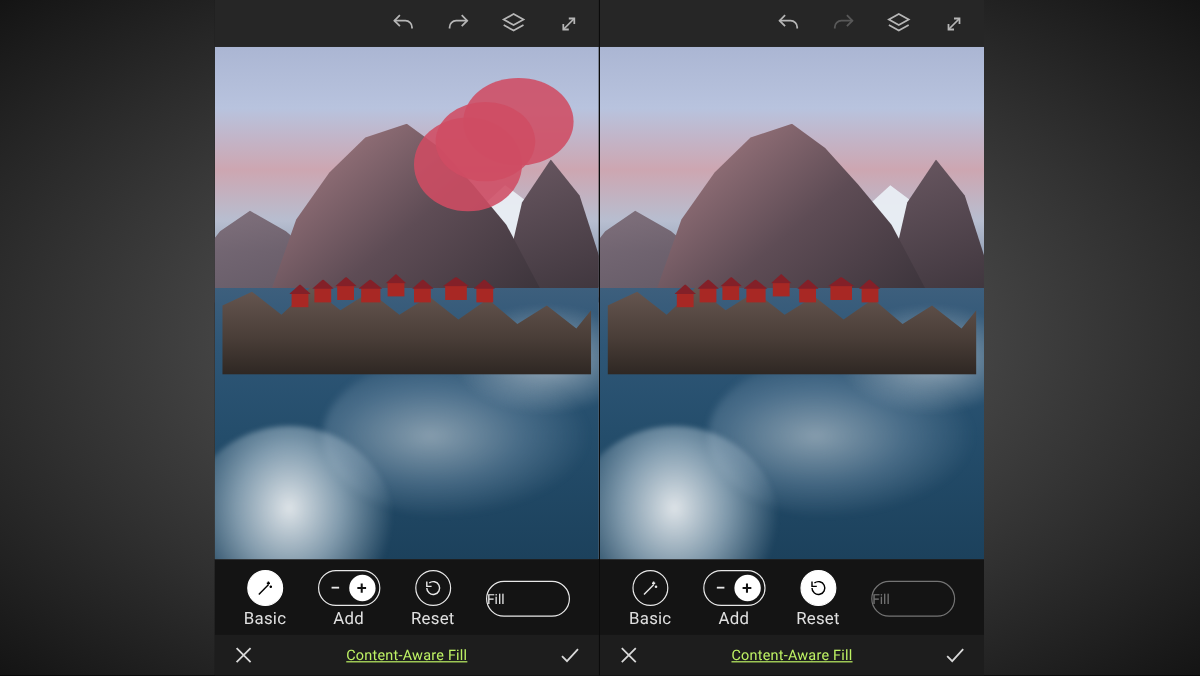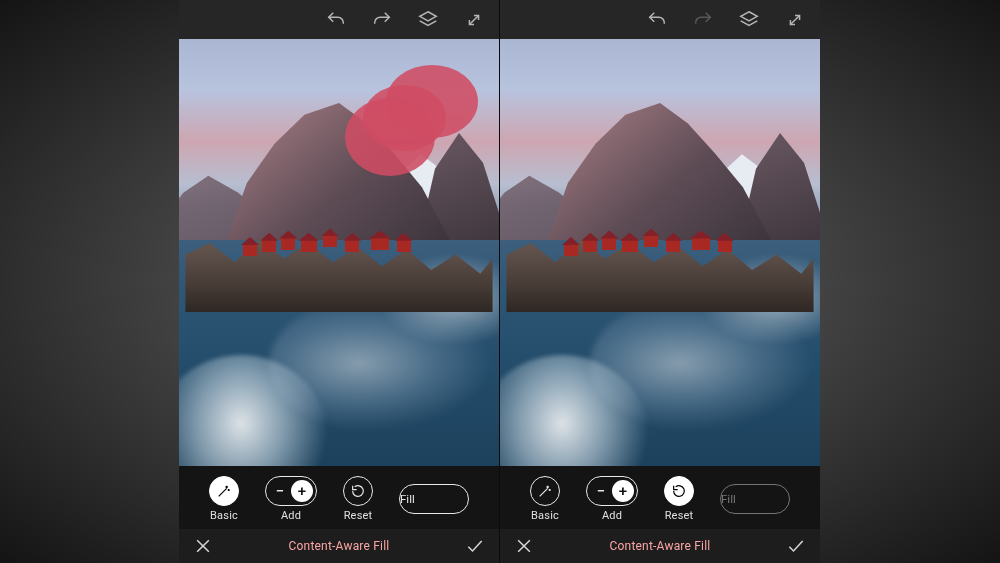--- a/index.html
+++ b/index.html
@@ -51,32 +51,32 @@
   .mask .b2{left:28%;top:0;width:64%;height:66%;}
   .mask .b3{left:12%;top:18%;width:58%;height:60%;}
 
   
   .toolrow{height:60px;background:#141414;display:flex;align-items:center;justify-content:center;gap:26px;padding-top:3px;}
   .tool{display:flex;flex-direction:column;align-items:center;gap:3px;cursor:pointer;}
   .tool .circ{width:30px;height:30px;border-radius:50%;border:1.5px solid #e8e8e8;display:flex;align-items:center;justify-content:center;box-sizing:border-box;}
   .tool.active .circ{background:#fff;border-color:#fff;}
   .tool.active .circ svg{stroke:#000;}
   .tool .circ svg{width:16px;height:16px;stroke:#e8e8e8;fill:none;stroke-width:1.8;}
-  .tool .lbl{font-size:11px;color:#e0e0e0;letter-spacing:.2px;}
+  .tool .lbl{font-size:14px;color:#e0e0e0;letter-spacing:.2px;}
   .pill{height:30px;border-radius:15px;border:1.5px solid #e8e8e8;display:flex;align-items:center;box-sizing:border-box;}
   .pill.add{width:52px;justify-content:space-between;padding:0 3px;}
   .pill.add .half{width:22px;height:22px;display:flex;align-items:center;justify-content:center;color:#e8e8e8;font-size:15px;font-weight:500;}
   .pill.add .half.plus{background:#fff;color:#111;border-radius:50%;}
   .pill.fill{width:70px;justify-content:flex-start;color:#e6e6e6;font-size:11.5px;}
   .pill.fill.dim{opacity:.45;}
 
   
   .titlebar{height:34px;background:#1d1d1d;display:flex;align-items:center;justify-content:space-between;padding:0 14px;}
   .titlebar .tic{width:20px;height:20px;stroke:#d8d8d8;fill:none;stroke-width:1.8;cursor:pointer;}
-  .titlebar .ttl{color:#fca5a5;font-size:12px;letter-spacing:.2px;}
+  .titlebar .ttl{color:#bef264;font-size:12px;letter-spacing:.2px;text-decoration:underline;}
 </style>
 </head>
 <body>
 
 <div class="stage">
   <div class="pair">
 
     <div class="pane">
       <div class="topbar">
         <div class="ic">

